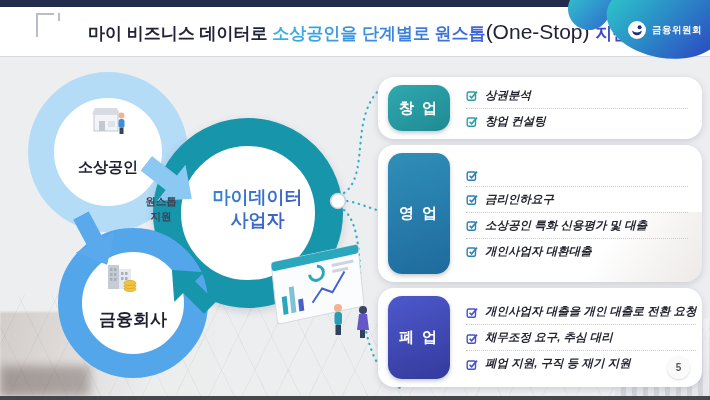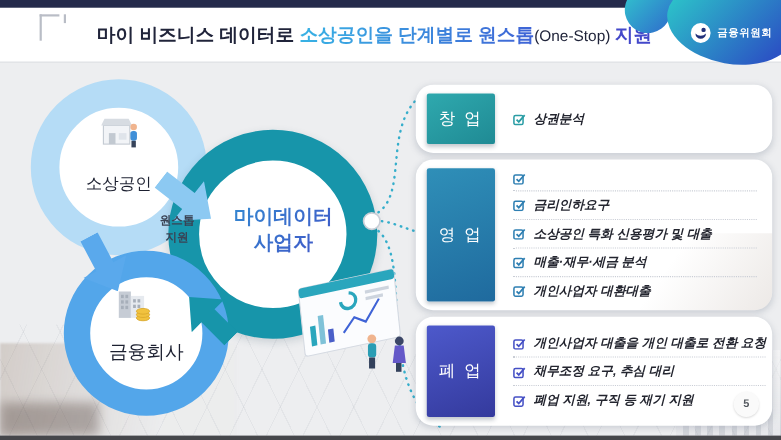--- a/index.html
+++ b/index.html
@@ -7,21 +7,21 @@
   .slide { position:relative; width:710px; height:400px; background:#edeef0; overflow:hidden; margin:0 auto; }
 
   
   .top-bar { position:absolute; left:0; top:0; width:710px; height:7px; background:#242a4b; z-index:10; }
   .header-band { position:absolute; left:0; top:7px; width:710px; height:50px; background:#ffffff; border-bottom:1px solid #d8dade; z-index:9; }
   .title-bracket { position:absolute; left:36px; top:6px; width:18px; height:24px; border-left:2px solid #b9bdc6; border-top:2px solid #b9bdc6; z-index:11;}
   .title-bracket::after { content:""; position:absolute; right:-6px; top:-2px; width:4px; height:8px; border-right:2px solid #b9bdc6;}
   .slide-title { position:absolute; left:58px; top:0; height:50px; line-height:50px; font-size:17px; font-weight:bold; color:#20243a; white-space:nowrap; z-index:11; }
   .t-dark   { color:#20243a;margin-left:30px; }
   .t-grad   { background:linear-gradient(90deg,#38b2e4,#3f63d6); -webkit-background-clip:text; background-clip:text; color:transparent; }
-  .t-plain  { color:#20243a; font-weight:500; font-size:14px; }
+  .t-plain  { color:#20243a; font-weight:500; font-size:21px; }
   .t-blue   { color:#4348ca; }
 
   
   .fsc-corner { position:absolute; right:0; top:0; width:130px; height:62px; z-index:12; }
   .leaf1 { position:absolute; right:-14px; top:-16px; width:118px; height:74px; background:linear-gradient(125deg,#2cc3c9 10%,#2b53c4 85%); border-radius:58% 4px 58% 58%; transform:rotate(10deg); }
   .leaf2 { position:absolute; right:100px; top:-12px; width:42px; height:42px; background:linear-gradient(125deg,#31c8cd,#2f6ccc); border-radius:58% 4px 58% 58%; transform:rotate(10deg); }
   .fsc-logo-row { position:absolute; right:8px; top:20px; display:flex; align-items:center; gap:5px; }
   .fsc-name { color:#ffffff; font-size:9.5px; font-weight:bold; letter-spacing:.5px; }
 
   
@@ -37,21 +37,21 @@
       repeating-linear-gradient(90deg, rgba(255,255,255,.45) 0 6px, rgba(0,0,0,0) 6px 11px),
       linear-gradient(180deg, rgba(200,203,208,.05), rgba(165,170,182,.38)); filter:blur(.5px); }
   .bottom-bar { position:absolute; left:0; bottom:0; width:710px; height:4px; background:#46474b; z-index:10; }
 
   
   .ring { position:absolute; border-radius:50%; background:#ffffff; }
   .ring-small-biz { left:28px; top:72px; width:160px; height:160px; border:26px solid #b5dcf6; z-index:2; }
   .ring-mydata    { left:153px; top:118px; width:190px; height:190px; border:28px solid #1795aa; z-index:3; box-shadow:0 3px 8px rgba(40,70,90,.18); }
   .ring-financial { left:58px; top:228px; width:150px; height:150px; border:24px solid #53a6ea; z-index:4; }
 
-  .node-label { position:absolute; width:100%; text-align:center; font-weight:normal; color:#1c2030; z-index:7; }
+  .node-label { position:absolute; width:100%; text-align:center; font-weight:bold; color:#1c2030; z-index:7; }
   .lbl-small-biz { left:28px; top:158px; width:160px; font-size:15px; }
   .lbl-financial { left:58px; top:308px; width:150px; font-size:17px; }
   .mydata-text { position:absolute; left:153px; top:186px; width:190px; text-align:center; z-index:7;
     font-size:18px; font-weight:800; line-height:1.25;
     background:linear-gradient(135deg,#2f9ed6,#4446c4); -webkit-background-clip:text; background-clip:text; color:transparent;padding-left:19px; }
 
   .node-icon { position:absolute; z-index:7; }
   .icon-store { left:90px; top:104px; }
   .icon-bank  { left:102px; top:262px; }
 
@@ -71,22 +71,22 @@
   
   .card { position:absolute; left:378px; width:324px; background:#ffffff; border-radius:16px;
     box-shadow:0 2px 6px rgba(100,110,130,.25); display:flex; align-items:center;
     padding:8px 14px 8px 10px; overflow:hidden; z-index:5; }
   .card-1 { top:77px;  height:62px; }
   .card-2 { top:145px; height:137px; }
   .card-3 { top:288px; height:99px; }
   .card-photo { position:absolute; right:-8px; bottom:-8px; width:140px; height:78px; border-radius:40% 0 0 0;
     background:linear-gradient(125deg, rgba(0,0,0,0) 30%, rgba(196,184,176,.35)); pointer-events:none; }
 
-  .badge { flex:0 0 62px; align-self:stretch; border-radius:2px; display:flex; align-items:center; justify-content:center;
-    color:#fff; font-size:15px; font-weight:normal; letter-spacing:2px; box-shadow:0 2px 4px rgba(20,40,60,.25); }
+  .badge { flex:0 0 62px; align-self:stretch; border-radius:14px; display:flex; align-items:center; justify-content:center;
+    color:#fff; font-size:15px; font-weight:bold; letter-spacing:2px; box-shadow:0 2px 4px rgba(20,40,60,.25); }
   .badge-teal   { background:linear-gradient(150deg,#2fa9ae,#1f8a94); }
   .badge-blue   { background:linear-gradient(160deg,#2f8fb8,#1f6a9e); }
   .badge-indigo { background:linear-gradient(160deg,#4d59cb,#343a9d); }
 
   .items { flex:1; margin-left:16px; list-style:none; z-index:1;font-style:italic; }
   .items li { display:flex; align-items:center; gap:7px; padding:5px 0; font-size:11.5px; font-weight:bold; color:#23252f; white-space:nowrap; }
   .items li + li { border-top:1px dotted #c9cdd5; }
   .check { flex:0 0 12px; }
   .card-1 .check { color:#2a9da5; }
   .card-2 .check { color:#2e7fb2; }
@@ -213,20 +213,27 @@
   <div class="card card-1">
     <div class="badge badge-teal">창 업</div>
     <ul class="items">
       <li>
         <svg class="check" width="12" height="12" viewBox="0 0 12 12">
             <rect x="1.2" y="3" width="8.3" height="8.3" rx="1.5" fill="none" stroke="currentColor" stroke-width="1.4"></rect>
             <polyline points="3.6,6.8 5.6,8.8 11,2.6" fill="none" stroke="currentColor" stroke-width="1.6"></polyline>
           </svg>
         <span>상권분석</span>
       </li>
+      <li>
+        <svg class="check" width="12" height="12" viewBox="0 0 12 12">
+            <rect x="1.2" y="3" width="8.3" height="8.3" rx="1.5" fill="none" stroke="currentColor" stroke-width="1.4"></rect>
+            <polyline points="3.6,6.8 5.6,8.8 11,2.6" fill="none" stroke="currentColor" stroke-width="1.6"></polyline>
+          </svg>
+        <span>창업 컨설팅</span>
+      </li>
     </ul>
   </div>
 
   <div class="card card-2">
     <div class="badge badge-blue">영 업</div>
     <ul class="items">
       <li>
         <svg class="check" width="12" height="12" viewBox="0 0 12 12">
             <rect x="1.2" y="3" width="8.3" height="8.3" rx="1.5" fill="none" stroke="currentColor" stroke-width="1.4"></rect>
             <polyline points="3.6,6.8 5.6,8.8 11,2.6" fill="none" stroke="currentColor" stroke-width="1.6"></polyline>
@@ -244,27 +251,20 @@
             <rect x="1.2" y="3" width="8.3" height="8.3" rx="1.5" fill="none" stroke="currentColor" stroke-width="1.4"></rect>
             <polyline points="3.6,6.8 5.6,8.8 11,2.6" fill="none" stroke="currentColor" stroke-width="1.6"></polyline>
           </svg>
         <span>소상공인 특화 신용평가 및 대출</span>
       </li>
       <li>
         <svg class="check" width="12" height="12" viewBox="0 0 12 12">
             <rect x="1.2" y="3" width="8.3" height="8.3" rx="1.5" fill="none" stroke="currentColor" stroke-width="1.4"></rect>
             <polyline points="3.6,6.8 5.6,8.8 11,2.6" fill="none" stroke="currentColor" stroke-width="1.6"></polyline>
           </svg>
-        <span>매출·재무·세금 분석</span>
-      </li>
-      <li>
-        <svg class="check" width="12" height="12" viewBox="0 0 12 12">
-            <rect x="1.2" y="3" width="8.3" height="8.3" rx="1.5" fill="none" stroke="currentColor" stroke-width="1.4"></rect>
-            <polyline points="3.6,6.8 5.6,8.8 11,2.6" fill="none" stroke="currentColor" stroke-width="1.6"></polyline>
-          </svg>
         <span>개인사업자 대환대출</span>
       </li>
     </ul>
     <div class="card-photo"></div>
   </div>
 
   <div class="card card-3">
     <div class="badge badge-indigo">폐 업</div>
     <ul class="items">
       <li>

